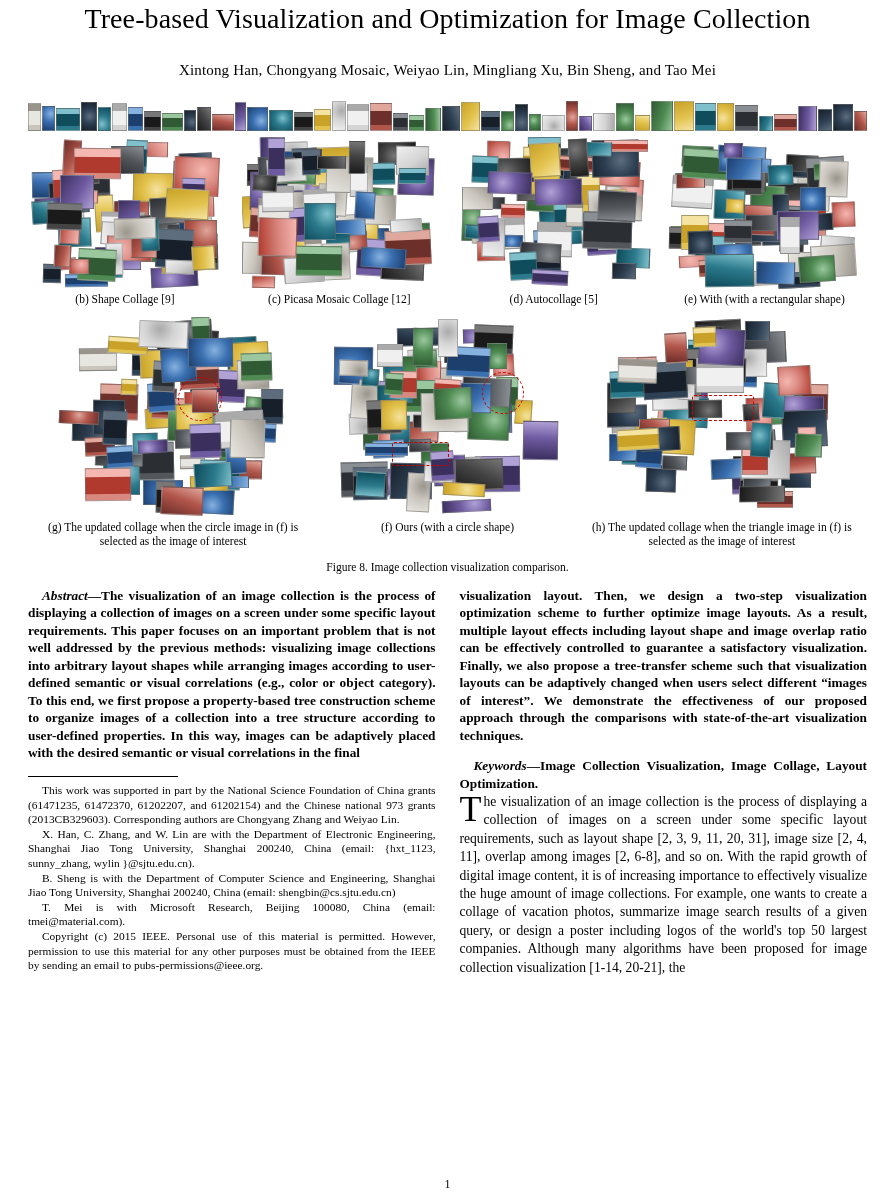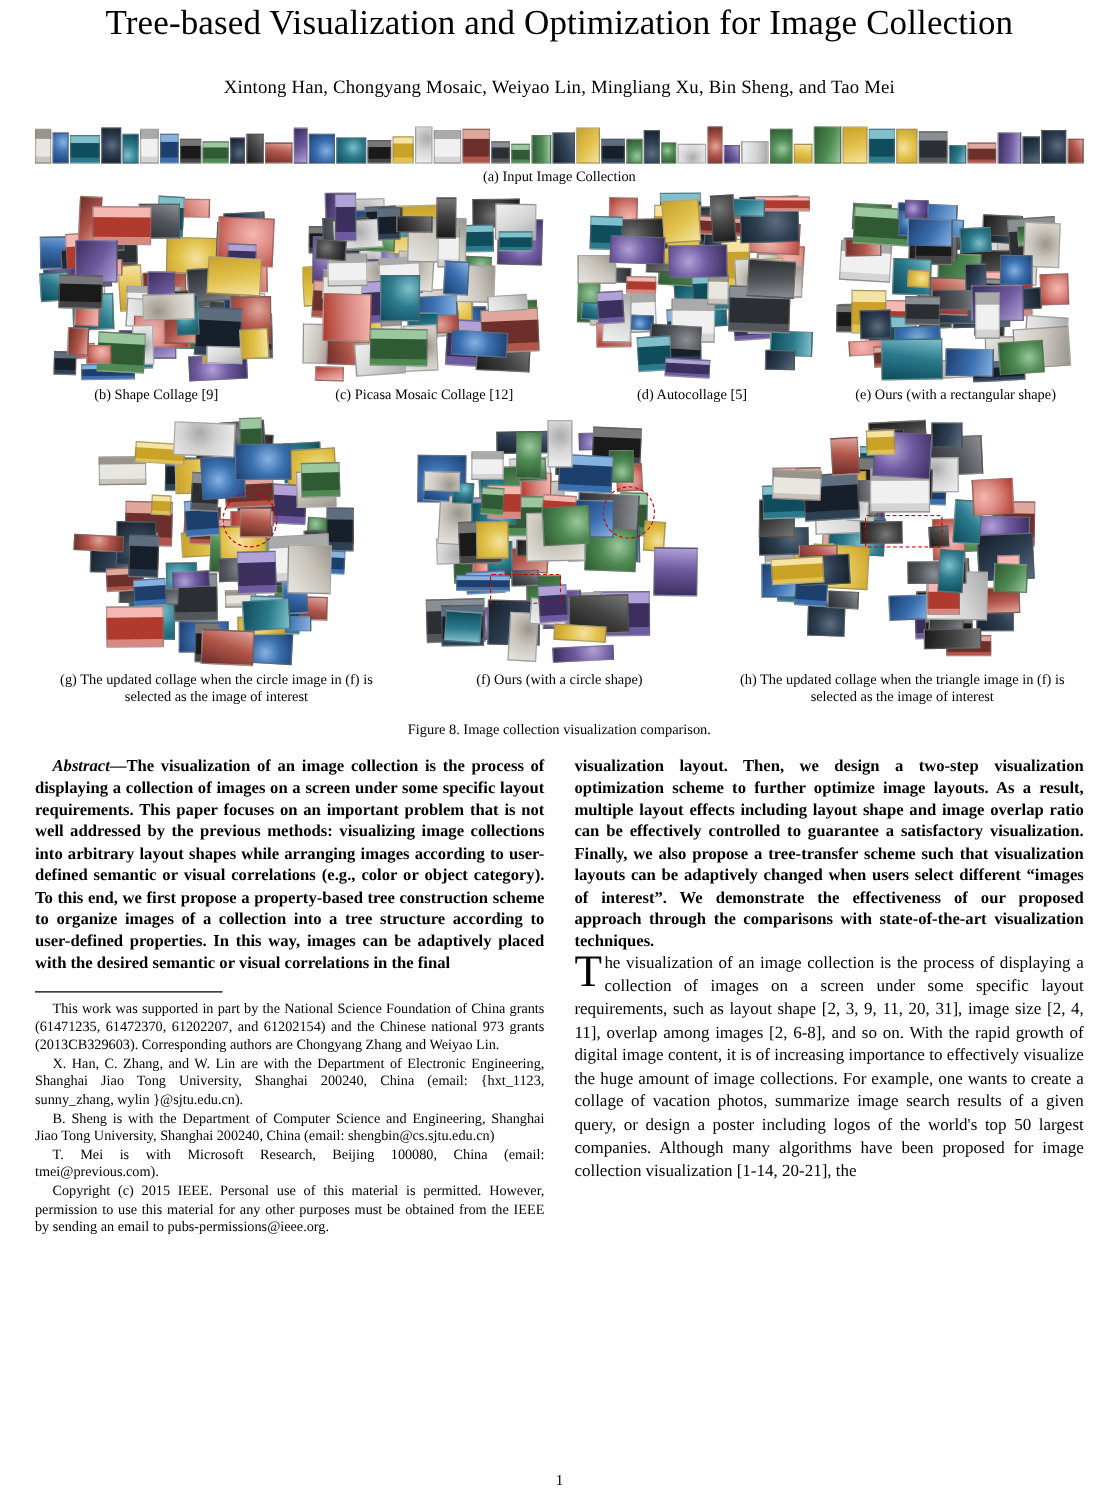--- a/index.html
+++ b/index.html
@@ -225,21 +225,20 @@
         <div class="stile" style="height: 26px; width: 19px; background: linear-gradient(rgb(127, 192, 204) 0%, rgb(127, 192, 204) 26%, rgb(15, 76, 92) 26%, rgb(15, 76, 92) 82%, rgb(43, 122, 140) 82%, rgb(43, 122, 140) 100%);"></div>
         <div class="stile" style="height: 26px; width: 15px; background: radial-gradient(circle at 33.4585% 54.0761%, rgb(244, 227, 161) 0%, rgb(227, 195, 79) 45%, rgb(201, 162, 39) 100%);"></div>
         <div class="stile" style="height: 24px; width: 21px; background: linear-gradient(rgb(138, 143, 148) 0%, rgb(138, 143, 148) 26%, rgb(43, 47, 51) 26%, rgb(43, 47, 51) 82%, rgb(83, 87, 92) 82%, rgb(83, 87, 92) 100%);"></div>
         <div class="stile" style="height: 13px; width: 12px; background: linear-gradient(113deg, rgb(15, 76, 92) 0%, rgb(43, 122, 140) 55%, rgb(127, 192, 204) 100%);"></div>
         <div class="stile" style="height: 15px; width: 21px; background: linear-gradient(rgb(224, 167, 156) 0%, rgb(224, 167, 156) 26%, rgb(109, 47, 42) 26%, rgb(109, 47, 42) 82%, rgb(178, 86, 75) 82%, rgb(178, 86, 75) 100%);"></div>
         <div class="stile" style="height: 23px; width: 17px; background: linear-gradient(95deg, rgb(59, 47, 94) 0%, rgb(110, 90, 160) 55%, rgb(176, 161, 214) 100%);"></div>
         <div class="stile" style="height: 20px; width: 12px; background: linear-gradient(152deg, rgb(23, 32, 42) 0%, rgb(46, 64, 83) 55%, rgb(93, 109, 126) 100%);"></div>
         <div class="stile" style="height: 25px; width: 18px; background: radial-gradient(circle at 68.9059% 46.6253%, rgb(93, 109, 126) 0%, rgb(46, 64, 83) 45%, rgb(23, 32, 42) 100%);"></div>
         <div class="stile" style="height: 18px; width: 11px; background: linear-gradient(59deg, rgb(109, 47, 42) 0%, rgb(178, 86, 75) 55%, rgb(224, 167, 156) 100%);"></div>
       </div>
-    <div class="caption">(a) Input Image Collection</div>
 
     <div class="row">
       <div class="cellwrap">
         <div class="collage" id="col-b" style="width:194px;height:152px;">
             <div class="tile" style="left: 129px; top: 41px; width: 38px; height: 22px; background: linear-gradient(rgb(155, 199, 158) 0%, rgb(155, 199, 158) 26%, rgb(47, 90, 51) 26%, rgb(47, 90, 51) 82%, rgb(78, 138, 82) 82%, rgb(78, 138, 82) 100%); transform: rotate(2.5deg);"></div>
             <div class="tile" style="left: 95px; top: 111px; width: 39px; height: 14px; background: radial-gradient(circle at 29.649% 62.4022%, rgb(155, 199, 158) 0%, rgb(78, 138, 82) 45%, rgb(47, 90, 51) 100%); transform: rotate(1.1deg);"></div>
             <div class="tile" style="left: 78px; top: 103px; width: 16px; height: 38px; background: linear-gradient(rgb(127, 192, 204) 0%, rgb(127, 192, 204) 26%, rgb(15, 76, 92) 26%, rgb(15, 76, 92) 82%, rgb(43, 122, 140) 82%, rgb(43, 122, 140) 100%); transform: rotate(-1.7deg);"></div>
             <div class="tile" style="left: 86px; top: 64px; width: 35px; height: 29px; background: linear-gradient(135deg, rgb(109, 47, 42) 0%, rgb(178, 86, 75) 55%, rgb(224, 167, 156) 100%); transform: rotate(-0.4deg);"></div>
             <div class="tile" style="left: 27px; top: 121px; width: 21px; height: 12px; background: linear-gradient(14deg, rgb(176, 58, 46) 0%, rgb(217, 136, 128) 55%, rgb(245, 183, 177) 100%); transform: rotate(-3.9deg);"></div>
             <div class="tile" style="left: 42px; top: 35px; width: 40px; height: 26px; background: linear-gradient(rgb(138, 143, 148) 0%, rgb(138, 143, 148) 26%, rgb(43, 47, 51) 26%, rgb(43, 47, 51) 82%, rgb(83, 87, 92) 82%, rgb(83, 87, 92) 100%); transform: rotate(-1.5deg);"></div>
@@ -493,21 +492,21 @@
             <div class="tile" style="left: 49px; top: 107px; width: 37px; height: 35px; background: radial-gradient(circle at 49.8461% 29.7607%, rgb(134, 178, 224) 0%, rgb(58, 111, 176) 45%, rgb(29, 63, 110) 100%); transform: rotate(-2.9deg);"></div>
             <div class="tile" style="left: 133px; top: 50px; width: 26px; height: 24px; background: radial-gradient(circle at 44.0642% 52.8431%, rgb(134, 178, 224) 0%, rgb(58, 111, 176) 45%, rgb(29, 63, 110) 100%); transform: rotate(0.5deg);"></div>
             <div class="tile" style="left: 101px; top: 28px; width: 25px; height: 20px; background: radial-gradient(circle at 61.9562% 65.0001%, rgb(127, 192, 204) 0%, rgb(43, 122, 140) 45%, rgb(15, 76, 92) 100%); transform: rotate(-2.7deg);"></div>
             <div class="tile" style="left: 38px; top: 117px; width: 49px; height: 33px; background: linear-gradient(9deg, rgb(15, 76, 92) 0%, rgb(43, 122, 140) 55%, rgb(127, 192, 204) 100%); transform: rotate(-0.8deg);"></div>
             <div class="tile" style="left: 132px; top: 119px; width: 36px; height: 26px; background: radial-gradient(circle at 67.4916% 52.1098%, rgb(155, 199, 158) 0%, rgb(78, 138, 82) 45%, rgb(47, 90, 51) 100%); transform: rotate(-3.8deg);"></div>
             <div class="tile" style="left: 113px; top: 80px; width: 20px; height: 37px; background: linear-gradient(rgb(170, 170, 170) 0%, rgb(170, 170, 170) 26%, rgb(240, 240, 240) 26%, rgb(240, 240, 240) 82%, rgb(212, 212, 212) 82%, rgb(212, 212, 212) 100%); transform: rotate(-0.1deg);"></div>
             <div class="tile" style="left: 59px; top: 62px; width: 18px; height: 14px; background: radial-gradient(circle at 67.1394% 48.5794%, rgb(244, 227, 161) 0%, rgb(227, 195, 79) 45%, rgb(201, 162, 39) 100%); transform: rotate(3deg);"></div>
             <div class="tile" style="left: 89px; top: 125px; width: 39px; height: 22px; background: linear-gradient(103deg, rgb(29, 63, 110) 0%, rgb(58, 111, 176) 55%, rgb(134, 178, 224) 100%); transform: rotate(1.3deg);"></div>
             <div class="tile" style="left: 57px; top: 83px; width: 28px; height: 23px; background: linear-gradient(rgb(138, 143, 148) 0%, rgb(138, 143, 148) 26%, rgb(43, 47, 51) 26%, rgb(43, 47, 51) 82%, rgb(83, 87, 92) 82%, rgb(83, 87, 92) 100%); transform: rotate(0.8deg);"></div>
           </div>
-        <div class="subcap" style="width:205px;">(e) Ours (with a rectangular shape)</div>
+        <div class="subcap" style="width:205px;">(e) With (with a rectangular shape)</div>
       </div>
     </div>
 
     <div class="row" style="margin-top:10px; justify-content:space-around;">
       <div class="cellwrap">
         <div class="collage" id="col-g" style="width:230px;height:200px;">
             <div class="tile" style="left: 42px; top: 67px; width: 38px; height: 36px; background: linear-gradient(rgb(224, 167, 156) 0%, rgb(224, 167, 156) 26%, rgb(109, 47, 42) 26%, rgb(109, 47, 42) 82%, rgb(178, 86, 75) 82%, rgb(178, 86, 75) 100%); transform: rotate(1.5deg);"></div>
             <div class="tile" style="left: 75px; top: 116px; width: 25px; height: 38px; background: radial-gradient(circle at 36.9536% 28.6326%, rgb(127, 192, 204) 0%, rgb(43, 122, 140) 45%, rgb(15, 76, 92) 100%); transform: rotate(-1.3deg);"></div>
             <div class="tile" style="left: 74px; top: 32px; width: 32px; height: 27px; background: linear-gradient(rgb(93, 109, 126) 0%, rgb(93, 109, 126) 26%, rgb(23, 32, 42) 26%, rgb(23, 32, 42) 82%, rgb(46, 64, 83) 82%, rgb(46, 64, 83) 100%); transform: rotate(0.7deg);"></div>
             <div class="tile" style="left: 162px; top: 121px; width: 19px; height: 24px; background: linear-gradient(rgb(155, 199, 158) 0%, rgb(155, 199, 158) 26%, rgb(47, 90, 51) 26%, rgb(47, 90, 51) 82%, rgb(78, 138, 82) 82%, rgb(78, 138, 82) 100%); transform: rotate(2deg);"></div>
@@ -741,25 +740,26 @@
 
   <div class="columns">
 
     <div class="col">
       <p class="abstract"><span class="lead">Abstract</span><span>—The visualization of an image collection is the process of displaying a collection of images on a screen under some specific layout requirements. This paper focuses on an important problem that is not well addressed by the previous methods: visualizing image collections into arbitrary layout shapes while arranging images according to user-defined semantic or visual correlations (e.g., color or object category). To this end, we first propose a property-based tree construction scheme to organize images of a collection into a tree structure according to user-defined properties. In this way, images can be adaptively placed with the desired semantic or visual correlations in the final </span></p>
       <hr class="rule">
       <div class="footnote">
         <p>This work was supported in part by the National Science Foundation of China grants (61471235, 61472370, 61202207, and 61202154) and the Chinese national 973 grants (2013CB329603). Corresponding authors are Chongyang Zhang and Weiyao Lin.</p>
         <p>X. Han, C. Zhang, and W. Lin are with the Department of Electronic Engineering, Shanghai Jiao Tong University, Shanghai 200240, China (email: {hxt_1123, sunny_zhang, wylin }@sjtu.edu.cn).</p>
         <p>B. Sheng is with the Department of Computer Science and Engineering, Shanghai Jiao Tong University, Shanghai 200240, China (email: shengbin@cs.sjtu.edu.cn)</p>
-        <p>T. Mei is with Microsoft Research, Beijing 100080, China (email: tmei@previous.com).</p>
+        <p>T. Mei is with Microsoft Research, Beijing 100080, China (email: tmei@material.com).</p>
         <p>Copyright (c) 2015 IEEE. Personal use of this material is permitted. However, permission to use this material for any other purposes must be obtained from the IEEE by sending an email to pubs-permissions@ieee.org.</p>
       </div>
     </div>
 
     <div class="col">
       <p class="abstract" style="text-indent:0;">visualization layout. Then, we design a two-step visualization optimization scheme to further optimize image layouts. As a result, multiple layout effects including layout shape and image overlap ratio can be effectively controlled to guarantee a satisfactory visualization. Finally, we also propose a tree-transfer scheme such that visualization layouts can be adaptively changed when users select different “images of interest”. We demonstrate the effectiveness of our proposed approach through the comparisons with state-of-the-art visualization techniques.</p>
+      <p class="keywords"><span class="lead">Keywords</span><span>—Image Collection Visualization, Image Collage, Layout Optimization.</span></p>
       <p class="dropcap-para"><span class="dropcap">T</span><span>he visualization of an image collection is the process of displaying a collection of images on a screen under some specific layout requirements, such as layout shape [2, 3, 9, 11, 20, 31], image size [2, 4, 11], overlap among images [2, 6-8], and so on. With the rapid growth of digital image content, it is of increasing importance to effectively visualize the huge amount of image collections. For example, one wants to create a collage of vacation photos, summarize image search results of a given query, or design a poster including logos of the world's top 50 largest companies. Although many algorithms have been proposed for image collection visualization [1-14, 20-21], the</span></p>
     </div>
   </div>
 
   <div class="pagenum">1</div>
 </div>
 
 </body></html>

